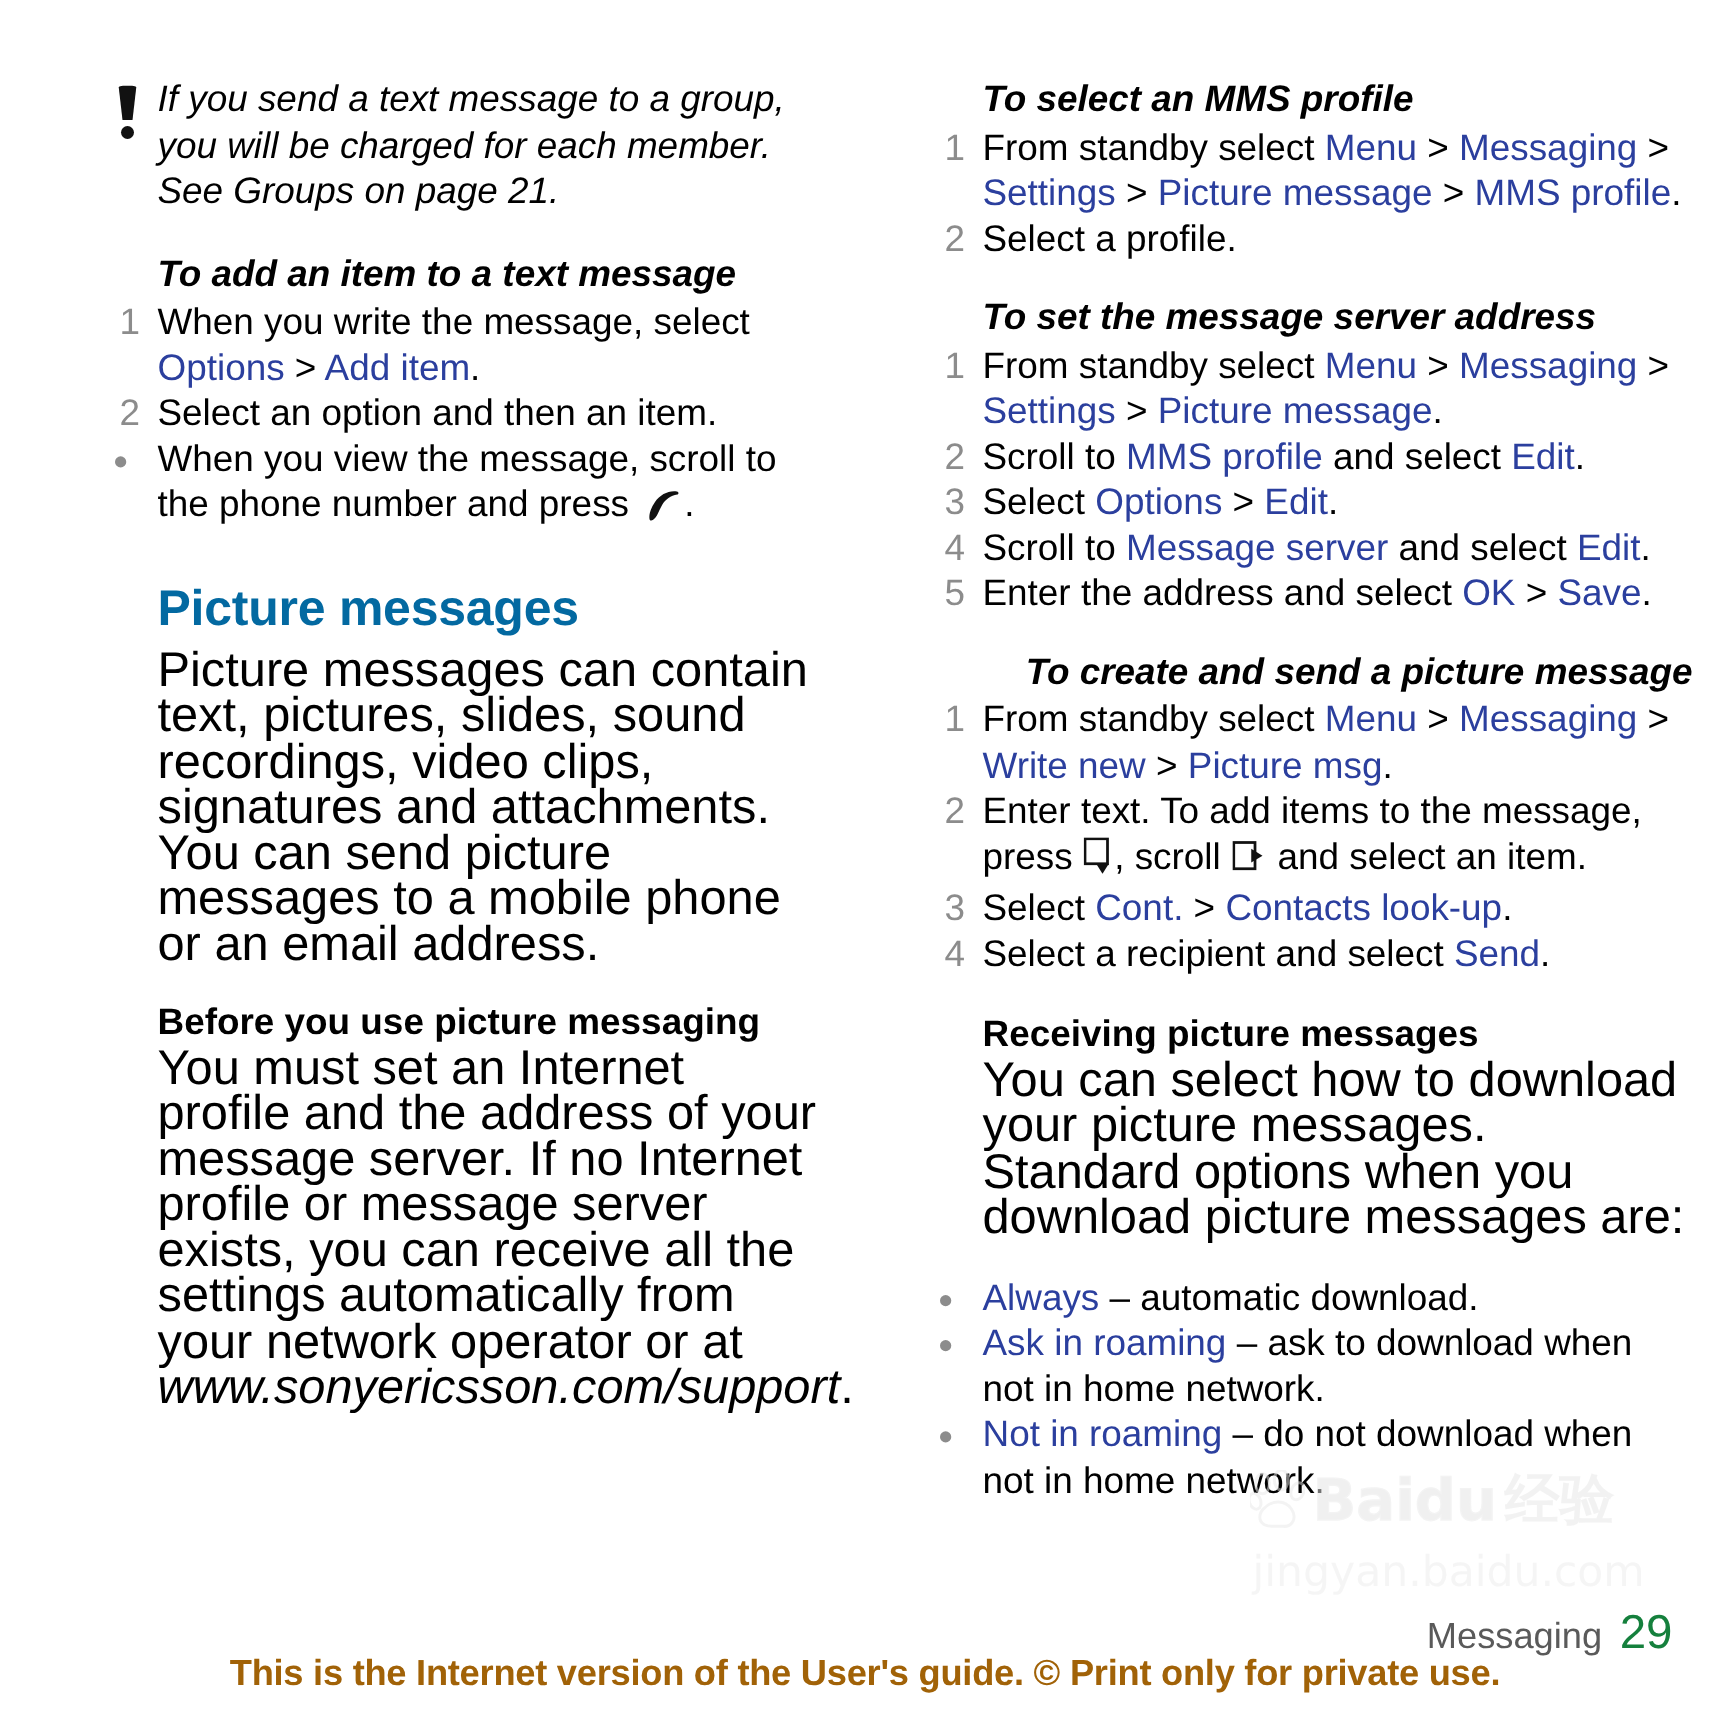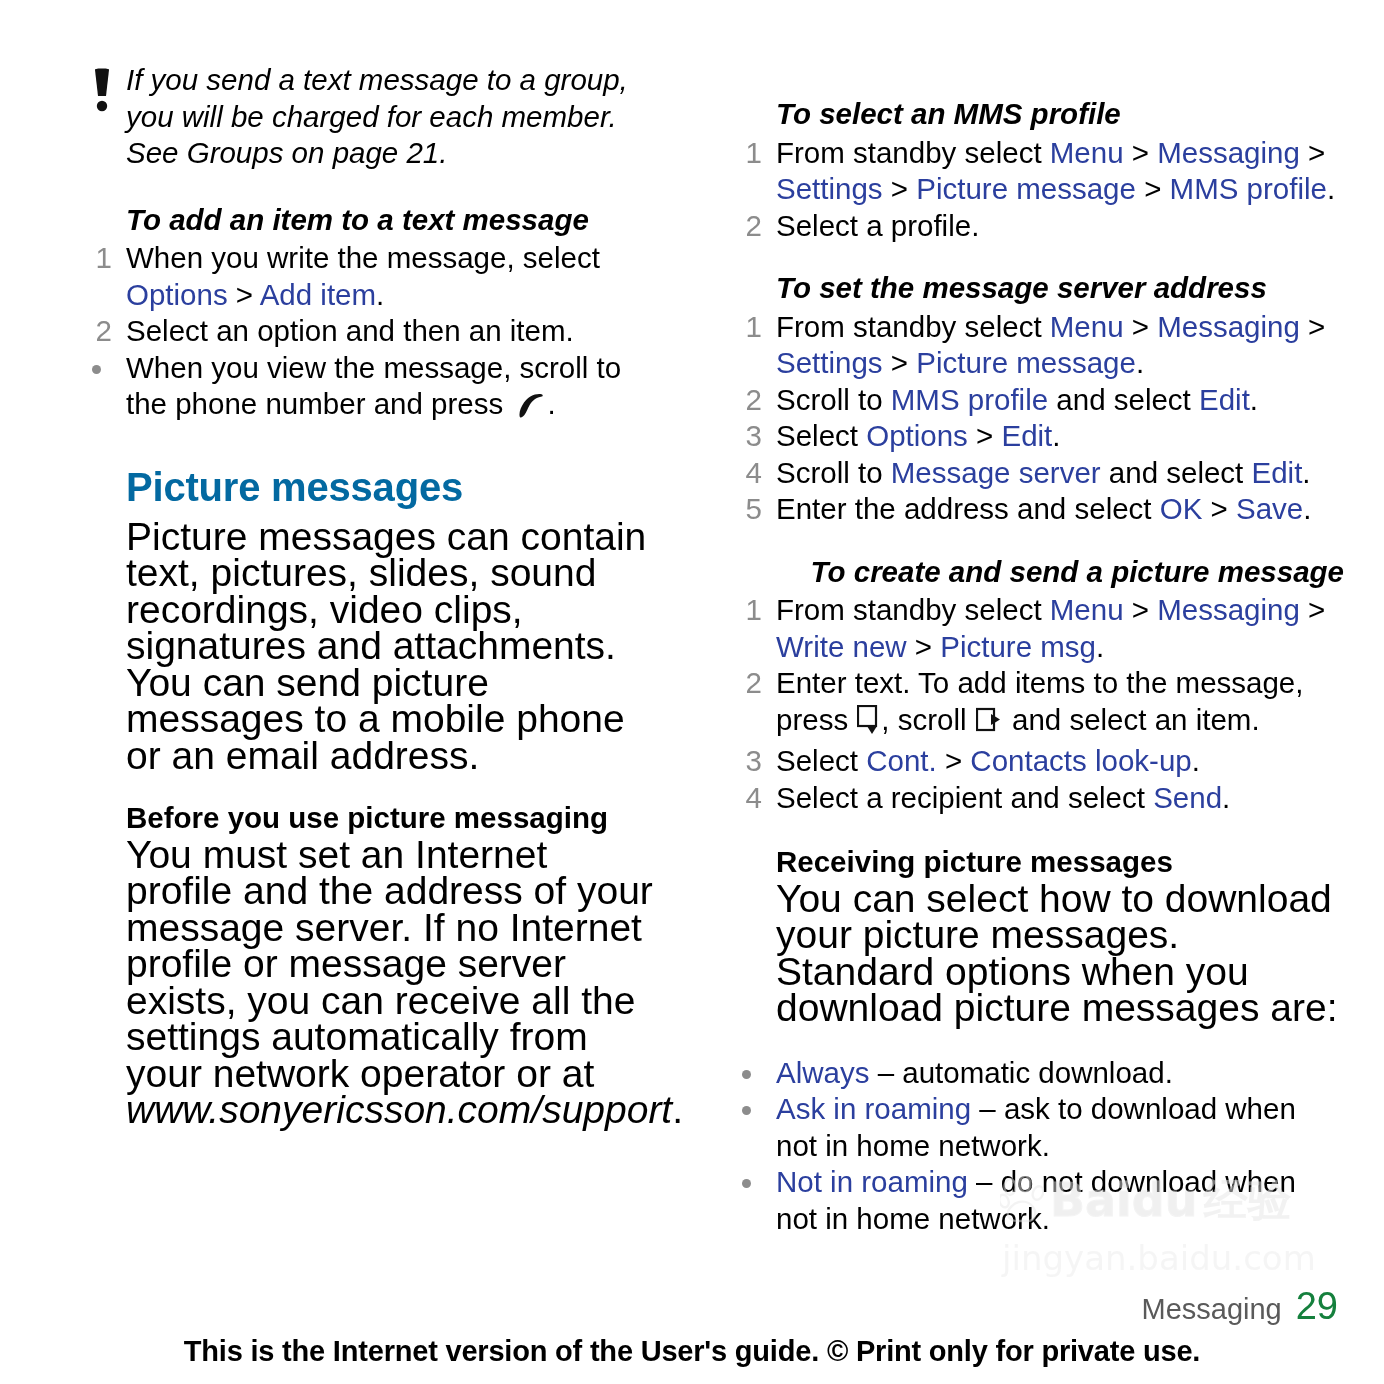--- a/index.html
+++ b/index.html
@@ -21,33 +21,32 @@
     position: absolute;
     inset: 0;
   }
 
   .columns {
     position: absolute;
     left: 0;
     top: 0;
     width: 1384px;
     display: flex;
-    gap: 2px;
+    gap: 12px;
   }
   .col {
     box-sizing: border-box;
   }
   .col-left {
     width: 700px;
     padding: 62px 40px 0 78px;
   }
   .col-right {
     width: 684px;
-    padding: 62px 40px 0 26px;
-    margin-top: 34px;
+    padding: 62px 30px 0 26px;
   }
 
   .note {
     position: relative;
     display: flex;
     align-items: flex-start;
     margin: 0 0 30px 0;
   }
   .note-icon {
     width: 48px;
@@ -178,23 +177,23 @@
     color: #15803d;
     font-size: 38px;
     margin-left: 14px;
     font-weight: 400;
   }
 
   .disclaimer {
     position: absolute;
     left: 0;
     right: 0;
-    bottom: 16px;
+    bottom: 28px;
     text-align: center;
-    color: #000000;
+    color: #a16207;
     font-size: 29px;
     font-weight: bold;
     letter-spacing: -0.2px;
     font-family: "Liberation Sans", sans-serif;
   }
 
   
   .watermark {
     position: absolute;
     left: 1000px;

